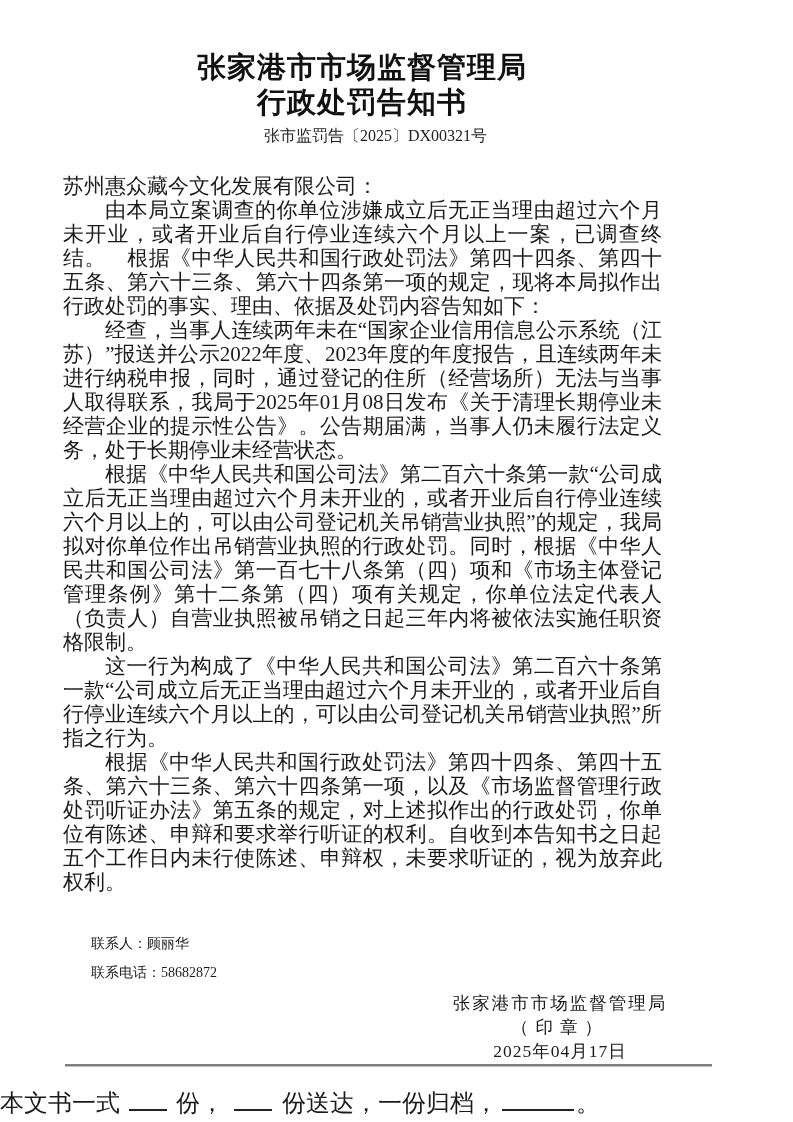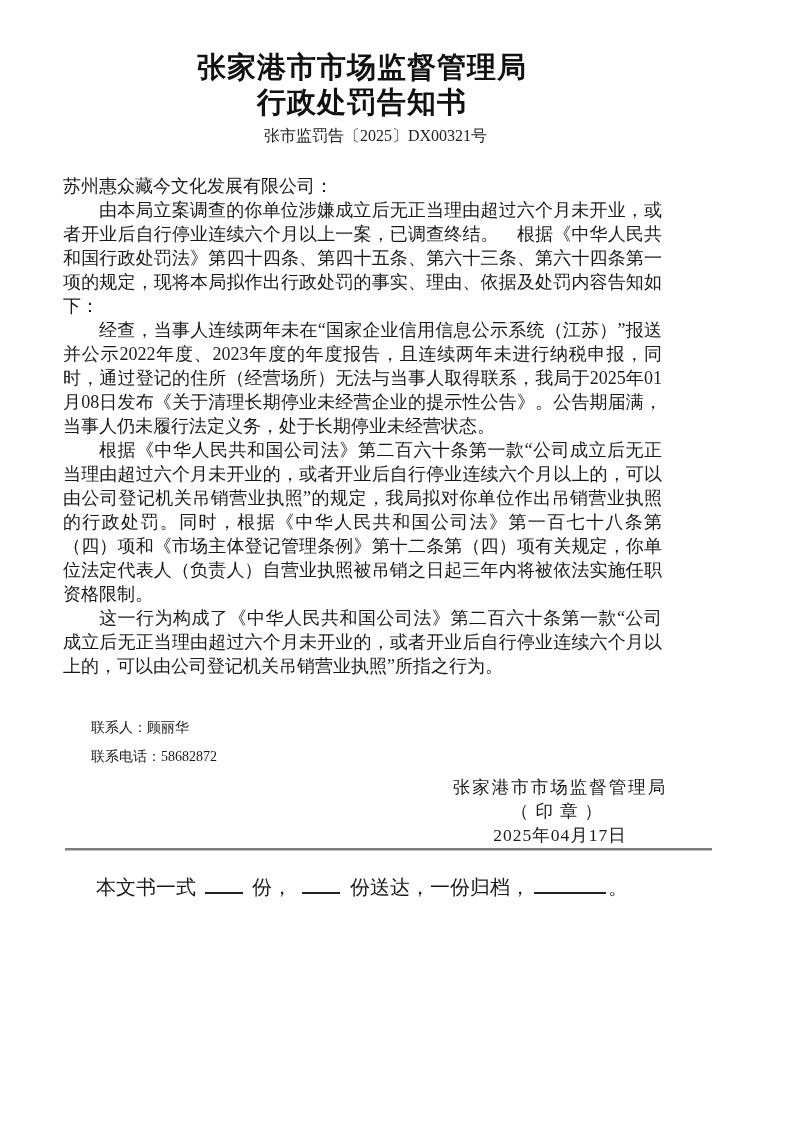--- a/index.html
+++ b/index.html
@@ -36,21 +36,21 @@
   .doc-number {
     font-size: 16px;
     line-height: 20px;
     margin-top: 6px;
     text-align: center;
     color: #222222;
     padding-left: 27px;
   }
   .body-block {
     margin: 28px 62px 0 63px;
-    font-size: 18px;
+    font-size: 21px;
     line-height: 24px;
     text-align: justify;
   }
   .addressee {
     margin: 0;
   }
   .para {
     margin: 0;
     text-indent: 2em;
   }
@@ -75,22 +75,21 @@
   .sign-date   { letter-spacing: 1px; }
   .rule {
     margin: 1px 0 0 65px;
     width: 647px;
     height: 2px;
     background: #7e7e7e;
     border-bottom: 1px solid #bdbdbd;
   }
   .footer-line {
     margin-top: 24px;
-    text-align: center;
-    font-size: 20px;
+    font-size: 24px;
     line-height: 24px;
     white-space: nowrap;
   }
   .blank {
     display: inline-block;
     height: 0.7em;
     border-bottom: 2px solid #222222;
   }
   .blank-copies   { width: 38px; margin: 0 9px; }
   .blank-delivery { width: 38px; margin: 0 10px; }
@@ -106,20 +105,21 @@
     <div class="doc-title">行政处罚告知书</div>
     <div class="doc-number">张市监罚告〔2025〕DX00321号</div>
   </div>
 
   <div class="body-block">
     <p class="addressee">苏州惠众藏今文化发展有限公司：</p>
     <p class="para">由本局立案调查的你单位涉嫌成立后无正当理由超过六个月未开业，或者开业后自行停业连续六个月以上一案，已调查终结。　根据《中华人民共和国行政处罚法》第四十四条、第四十五条、第六十三条、第六十四条第一项的规定，现将本局拟作出行政处罚的事实、理由、依据及处罚内容告知如下：</p>
     <p class="para">经查，当事人连续两年未在“国家企业信用信息公示系统（江苏）”报送并公示2022年度、2023年度的年度报告，且连续两年未进行纳税申报，同时，通过登记的住所（经营场所）无法与当事人取得联系，我局于2025年01月08日发布《关于清理长期停业未经营企业的提示性公告》。公告期届满，当事人仍未履行法定义务，处于长期停业未经营状态。</p>
     <p class="para">根据《中华人民共和国公司法》第二百六十条第一款“公司成立后无正当理由超过六个月未开业的，或者开业后自行停业连续六个月以上的，可以由公司登记机关吊销营业执照”的规定，我局拟对你单位作出吊销营业执照的行政处罚。同时，根据《中华人民共和国公司法》第一百七十八条第（四）项和《市场主体登记管理条例》第十二条第（四）项有关规定，你单位法定代表人（负责人）自营业执照被吊销之日起三年内将被依法实施任职资格限制。</p>
     <p class="para">这一行为构成了《中华人民共和国公司法》第二百六十条第一款“公司成立后无正当理由超过六个月未开业的，或者开业后自行停业连续六个月以上的，可以由公司登记机关吊销营业执照”所指之行为。</p>
+    <p class="para">根据《中华人民共和国行政处罚法》第四十四条、第四十五条、第六十三条、第六十四条第一项，以及《市场监督管理行政处罚听证办法》第五条的规定，对上述拟作出的行政处罚，你单位有陈述、申辩和要求举行听证的权利。自收到本告知书之日起五个工作日内未行使陈述、申辩权，未要求听证的，视为放弃此权利。</p>
   </div>
 
   <div class="contact-block">
     <div class="contact-line">联系人：顾丽华</div>
     <div class="contact-line">联系电话：58682872</div>
   </div>
 
   <div class="sign-block">
     <div class="sign-agency">张家港市市场监督管理局</div>
     <div class="sign-seal">（印章）</div>

